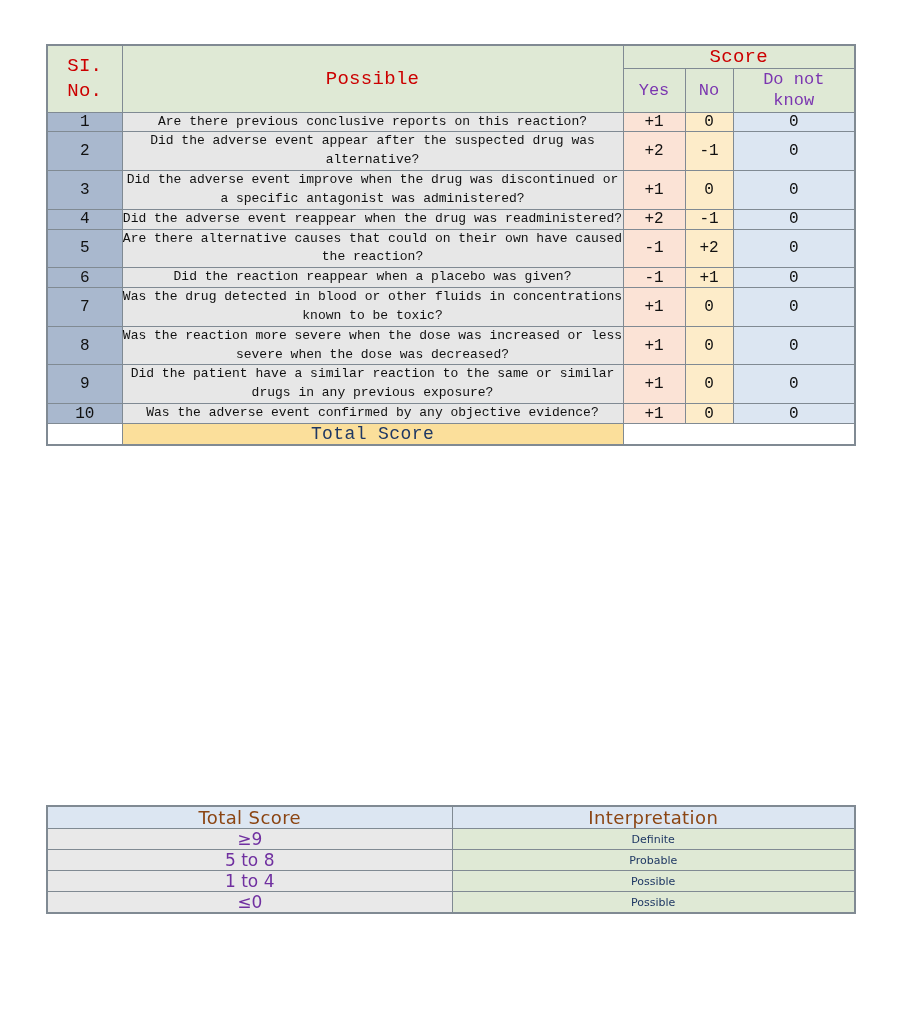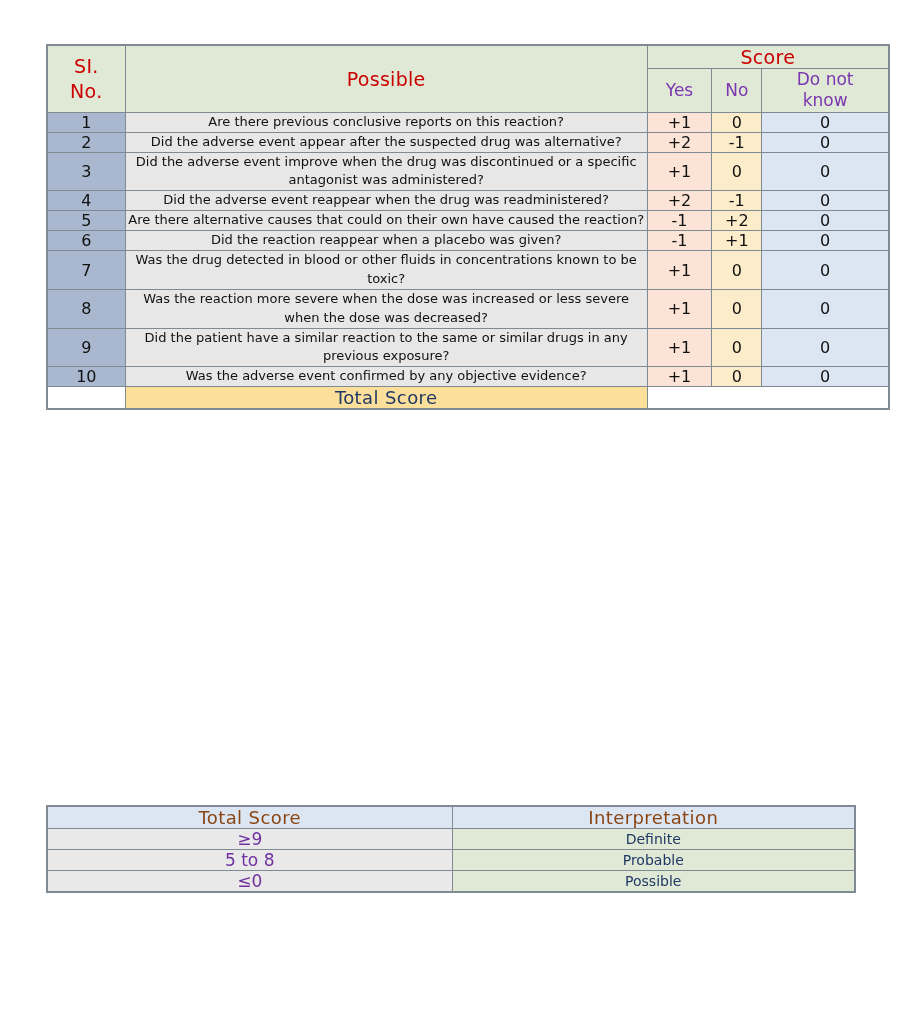--- a/index.html
+++ b/index.html
@@ -22,21 +22,22 @@
     top: 0;
     width: 898px;
     height: 1024px;
   }
 
   
   .main-table-wrap {
     position: absolute;
     left: 46px;
     top: 44px;
-    width: 844px;
+    width: 686px;
+    font-family: Liberation Mono, monospace;
   }
 
   table.grid {
     border-collapse: collapse;
     table-layout: fixed;
     width: 100%;
     border: 2px solid #808a93;
   }
   table.grid td, table.grid th {
     border: 1px solid #808a93;
@@ -158,21 +159,21 @@
     text-align: center;
     color: #7030a0;
     font-size: 17px;
     font-weight: bold;
     padding: 4px 4px 5px 4px;
   }
   .icell-interp {
     background: #dfe9d5;
     text-align: center;
     color: #1f3864;
-    font-size: 14px;
+    font-size: 11px;
     font-weight: bold;
     padding: 4px 4px 5px 4px;
   }
 
   
   .source {
     position: absolute;
     left: 46px;
     top: 952px;
     font-size: 17px;
@@ -308,20 +309,24 @@
       <tbody>
         <tr>
           <td class="icell-score">≥9</td>
           <td class="icell-interp">Definite</td>
         </tr>
         <tr>
           <td class="icell-score">5 to 8</td>
           <td class="icell-interp">Probable</td>
         </tr>
         <tr>
+          <td class="icell-score">1 to 4</td>
+          <td class="icell-interp">Possible</td>
+        </tr>
+        <tr>
           <td class="icell-score">≤0</td>
           <td class="icell-interp">Possible</td>
         </tr>
       </tbody>
     </table>
   </div>
 
 
 </div>
 

